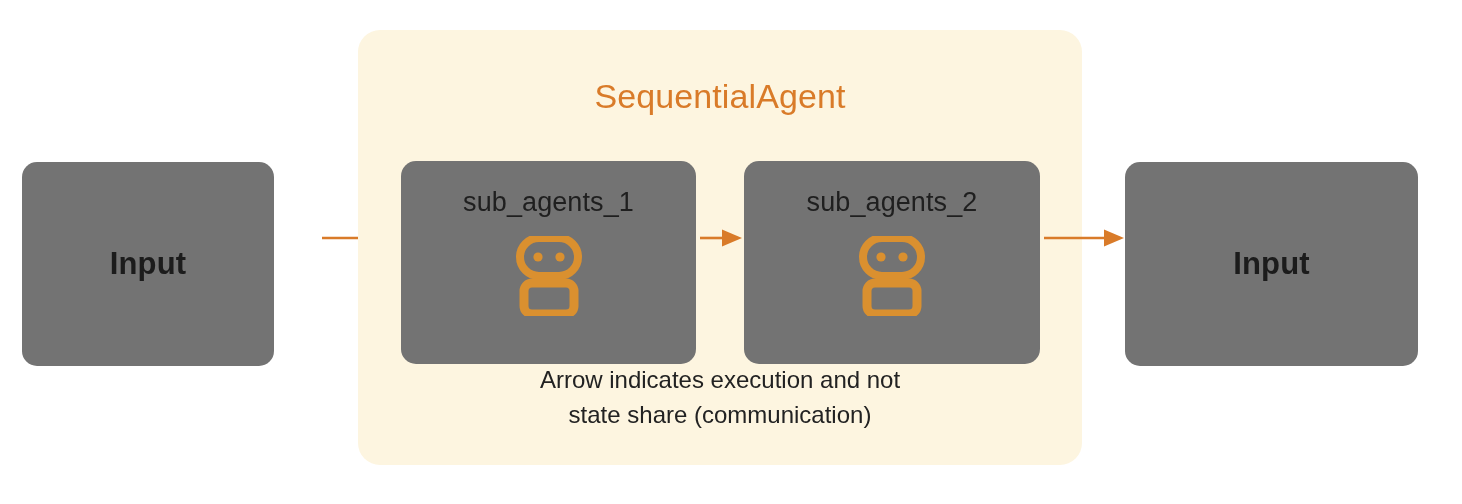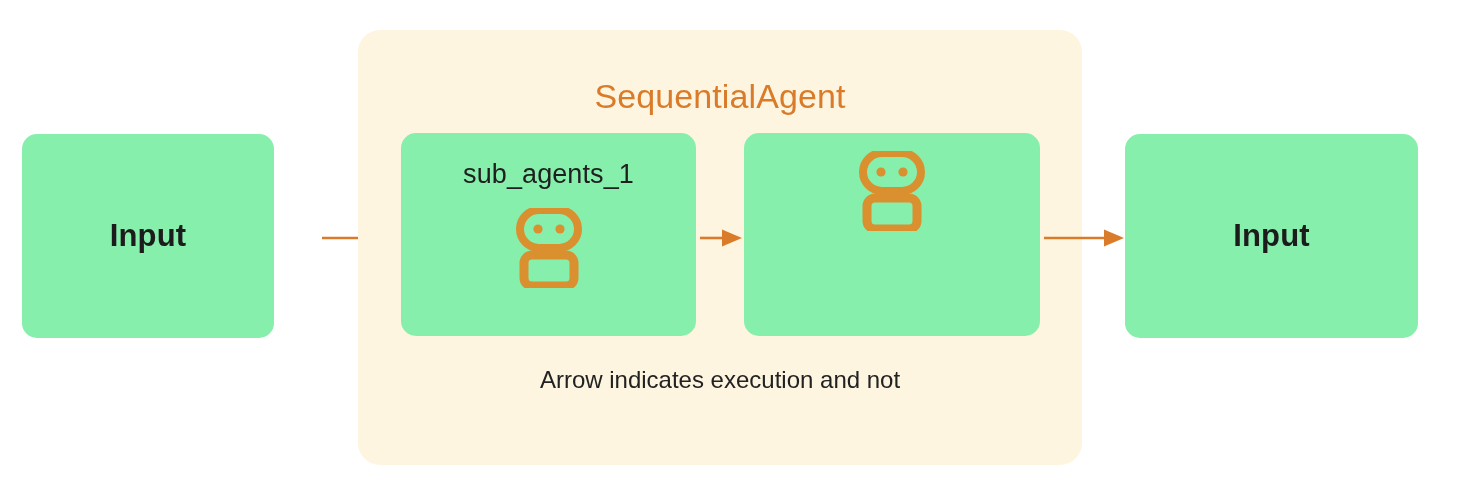--- a/index.html
+++ b/index.html
@@ -38,22 +38,23 @@
     line-height: 32px;
     font-weight: 400;
     color: #d97b29;
     letter-spacing: 0.1px;
     white-space: nowrap;
   }
 
   
   .node-box {
     position: absolute;
-    background: #86efac;
+    background: #737373;
     border-radius: 15px;
+    margin-top: 28px;
   }
   .node-box.io {
     display: flex;
     align-items: center;
     justify-content: center;
   }
   .io-label {
     font-size: 31px;
     font-weight: 700;
     color: #1c1c1c;
@@ -141,20 +142,21 @@
   </div>
 
   <div class="arrow" id="arrow-2">
     <svg width="42" height="24" viewBox="0 0 42 24" aria-hidden="true">
       <line x1="0" y1="12" x2="26" y2="12" stroke="#d97b29" stroke-width="2.6"></line>
       <polygon points="22,3.5 42,12 22,20.5" fill="#d97b29"></polygon>
     </svg>
   </div>
 
   <div class="node-box agent" id="agent-box-2">
+    <span class="agent-label">sub_agents_2</span>
     <span class="agent-icon">
       <svg width="72" height="80" viewBox="0 0 72 80" aria-hidden="true">
         <rect x="7" y="2" width="58" height="38" rx="19" ry="19" fill="none" stroke="#da902f" stroke-width="8"></rect>
         <circle cx="25" cy="21" r="4.6" fill="#da902f"></circle>
         <circle cx="47" cy="21" r="4.6" fill="#da902f"></circle>
         <rect x="11" y="47" width="50" height="31" rx="8" ry="8" fill="none" stroke="#da902f" stroke-width="9"></rect>
       </svg>
     </span>
   </div>
 
@@ -164,15 +166,16 @@
       <polygon points="60,3.5 80,12 60,20.5" fill="#d97b29"></polygon>
     </svg>
   </div>
 
   <div class="node-box io" id="output-box">
     <span class="io-label">Input</span>
   </div>
 
   <div class="caption">
     <span class="caption-line">Arrow indicates execution and not</span>
+    <span class="caption-line">state share (communication)</span>
   </div>
 
 </div>
 
 </body></html>

